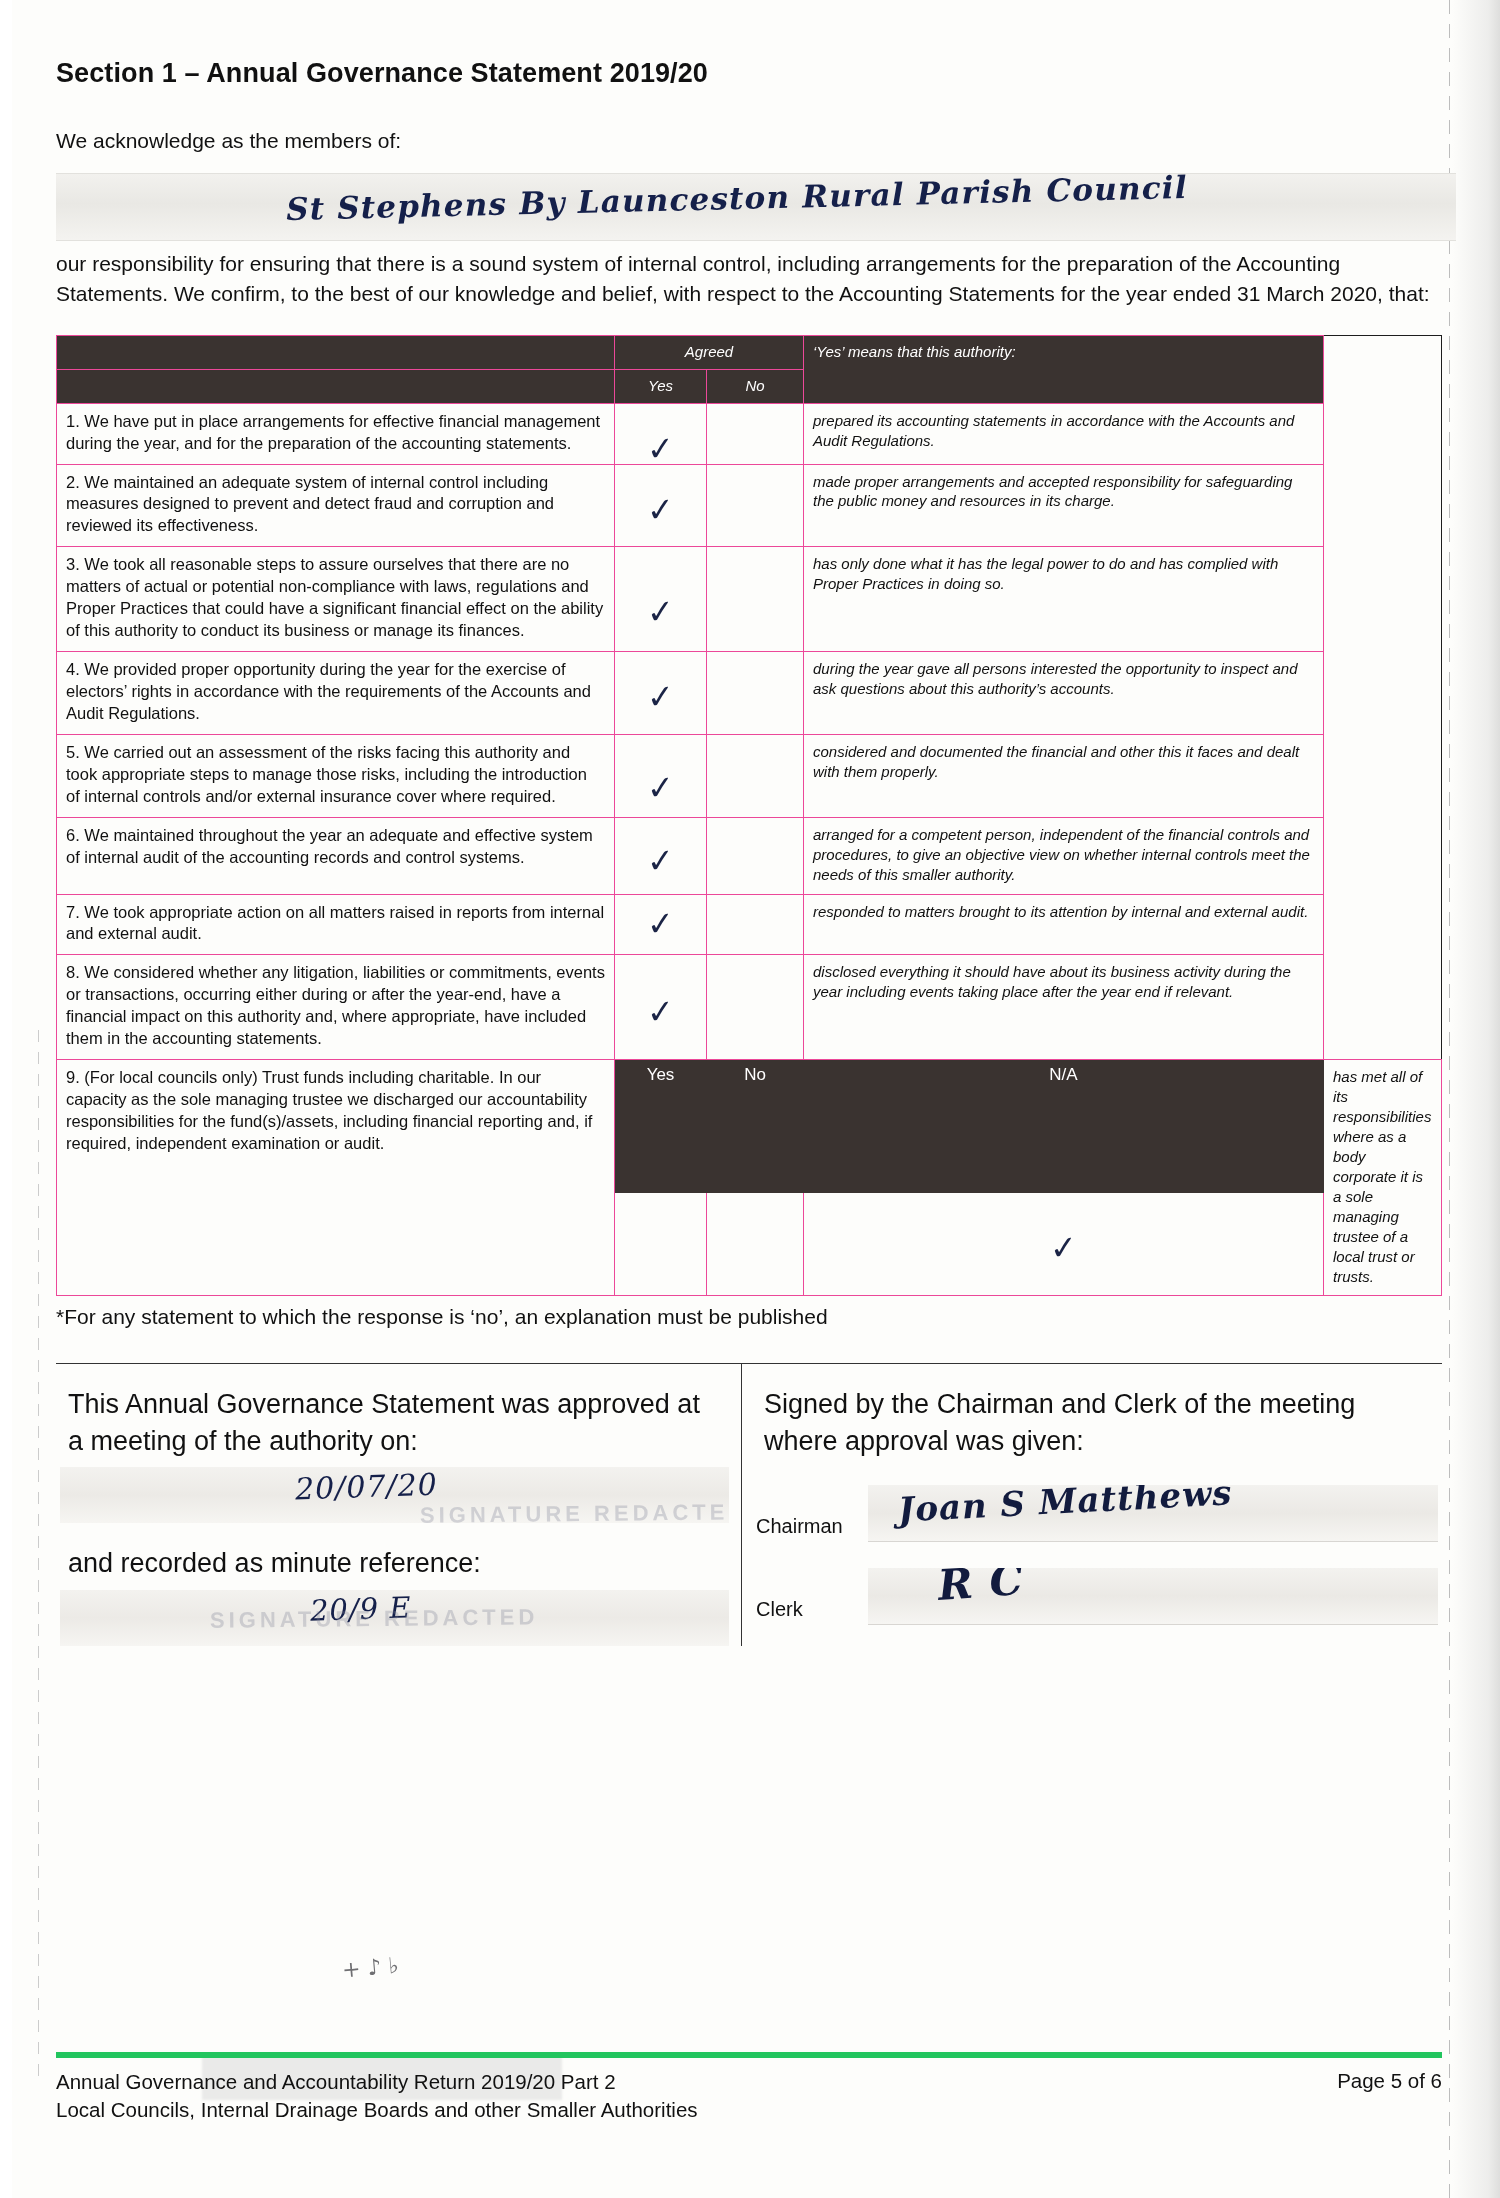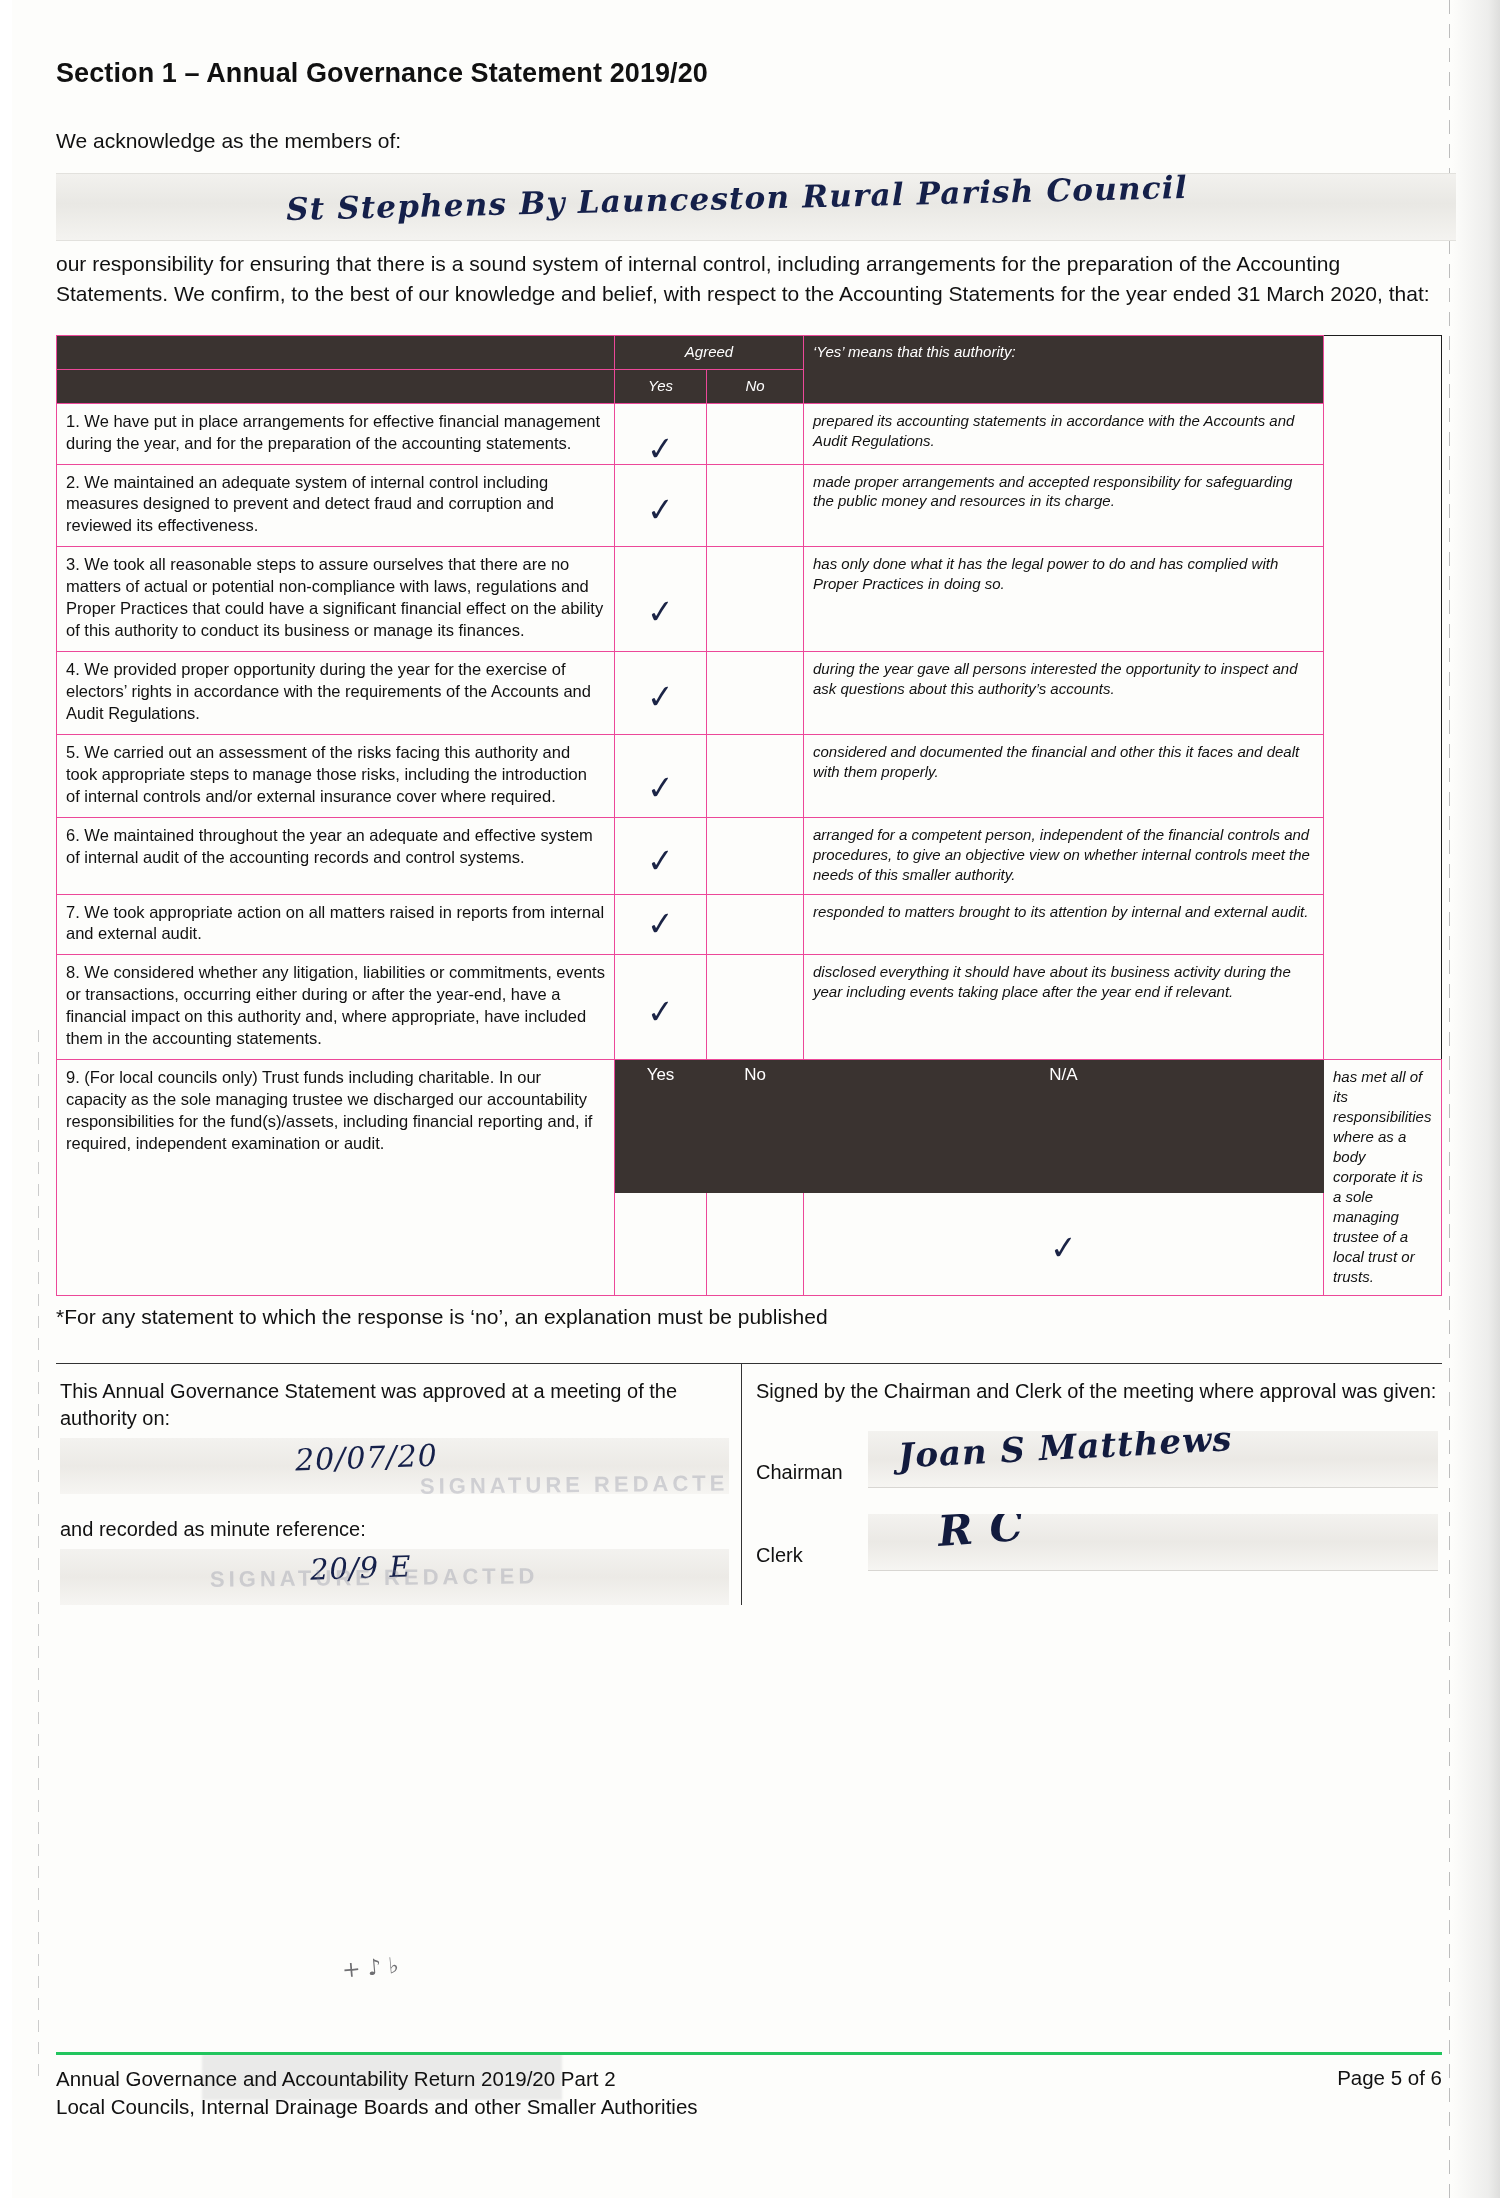--- a/index.html
+++ b/index.html
@@ -182,23 +182,23 @@
     border-right: 1px solid #333;
     position: relative;
   }
   .approval-right {
     width: 700px;
     padding: 14px 4px 0 14px;
     box-sizing: border-box;
     position: relative;
   }
   .approval p {
-    font-size: 20px;
+    font-size: 27px;
     line-height: 1.35;
-    margin: 0;
+    margin: 8px;
   }
   .hand-band {
     position: relative;
     height: 56px;
     margin: 6px 0 0 0;
     background: linear-gradient(to bottom, #f3f2ef 0%, #eceae6 50%, #f6f5f2 100%);
     overflow: hidden;
   }
   .hand-band .handwriting {
     position: absolute;
@@ -265,21 +265,21 @@
     font-style: italic;
     font-size: 22px;
     color: #6f6f72;
     transform: rotate(-5deg);
   }
   .footer {
     position: absolute;
     left: 44px;
     top: 2052px;
     width: 1386px;
-    border-top: 3px solid #22c55e;
+    border-top: 6px solid #22c55e;
     padding-top: 10px;
     display: flex;
     justify-content: space-between;
     align-items: flex-start;
   }
   .footer-left {
     font-size: 20.5px;
     line-height: 1.38;
   }
   .footer-right {

